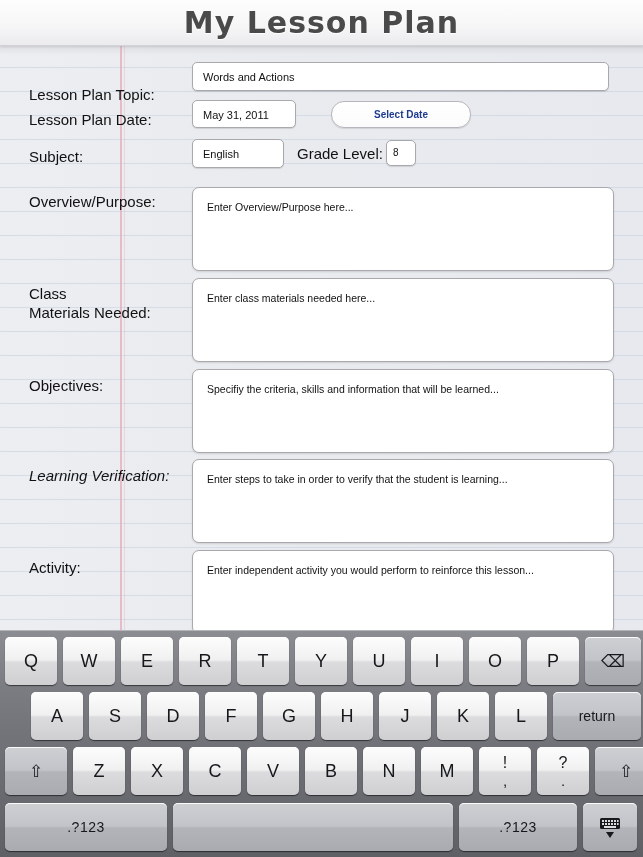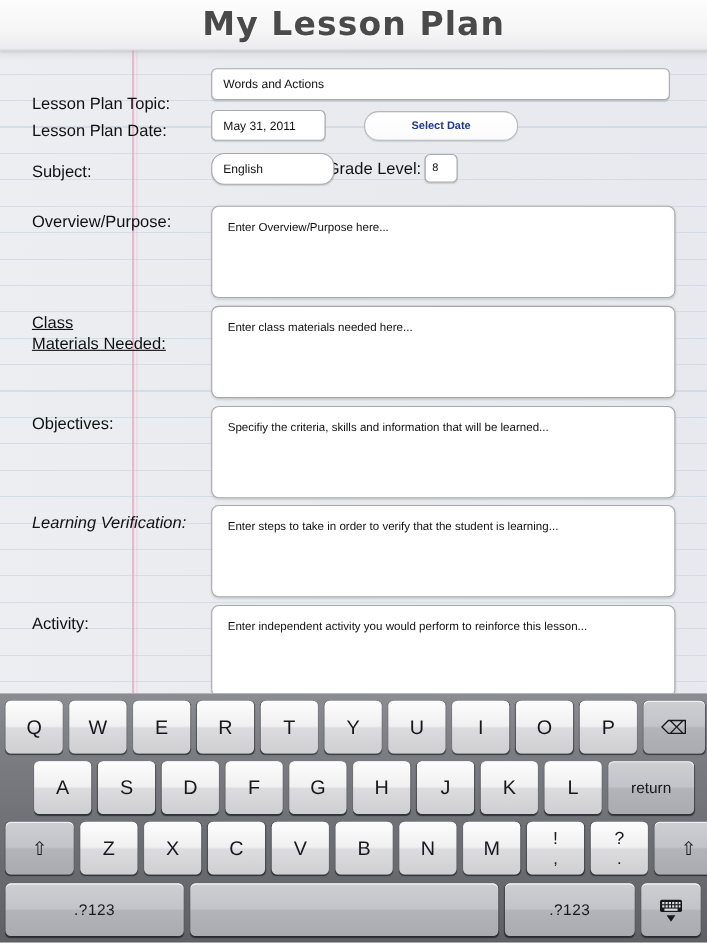--- a/index.html
+++ b/index.html
@@ -105,21 +105,21 @@
     box-sizing: border-box;
     box-shadow: 0 1px 1px rgba(0,0,0,0.12);
     font-size: 11px;
     color: #111111;
     padding: 6px 10px;
     overflow: hidden;
   }
 
   .topic-field   { position:absolute; left:192px; top:62px;  width:417px; height:29px; line-height:17px; }
   .date-field    { position:absolute; left:192px; top:100px; width:104px; height:28px; line-height:16px; }
-  .subject-field { position:absolute; left:192px; top:139px; width:112px;  height:29px; line-height:17px;border-radius:12px; }
+  .subject-field { position:absolute; left:192px; top:139px; width:92px;  height:29px; line-height:17px; }
   .grade-field   { position:absolute; left:386px; top:140px; width:30px;  height:26px; line-height:14px; padding:5px 6px; font-size:10px; }
 
   .select-date-btn {
     position: absolute;
     left: 331px; top: 101px;
     width: 138px; height: 25px;
     background: linear-gradient(to bottom, #ffffff, #fbfbfc);
     border: 1px solid #b6b6bc;
     border-radius: 13px;
     box-shadow: 0 1px 1px rgba(0,0,0,0.10);
@@ -155,21 +155,21 @@
   .ta-overview  { top: 187px; }
   .ta-materials { top: 278px; }
   .ta-objectives{ top: 369px; }
   .ta-learning  { top: 459px; }
   .ta-activity  { top: 550px; }
 
   .lab-topic     { left: 29px; top: 85px; }
   .lab-date      { left: 29px; top: 110px; }
   .lab-subject   { left: 29px; top: 147px; }
   .lab-overview  { left: 29px; top: 192px; }
-  .lab-materials { left: 29px; top: 284px; text-decoration: underline; }
+  .lab-materials { left: 29px; top: 284px; }
   .lab-objectives{ left: 29px; top: 376px; }
   .lab-learning  { left: 29px; top: 466px; font-style: italic; }
   .lab-activity  { left: 29px; top: 558px; }
 
   
   .keyboard {
     position: absolute;
     left: 0; top: 630px;
     width: 643px;
     height: 227px;
@@ -306,21 +306,21 @@
       <div class="key" style="width:52px">G</div>
       <div class="spacer" style="width:6px"></div>
       <div class="key" style="width:52px">H</div>
       <div class="spacer" style="width:6px"></div>
       <div class="key" style="width:52px">J</div>
       <div class="spacer" style="width:6px"></div>
       <div class="key" style="width:52px">K</div>
       <div class="spacer" style="width:6px"></div>
       <div class="key" style="width:52px">L</div>
       <div class="spacer" style="width:6px"></div>
-      <div class="key dark small-label" style="width:78px">return</div>
+      <div class="key dark small-label" style="width:88px">return</div>
     </div>
 
     <div class="kb-row r3">
       <div class="spacer" style="width:5px"></div>
       <div class="key dark" style="width:62px">
         <span class="sub">⇧</span>
       </div>
       <div class="spacer" style="width:6px"></div>
       <div class="key" style="width:52px">Z</div>
       <div class="spacer" style="width:6px"></div>

